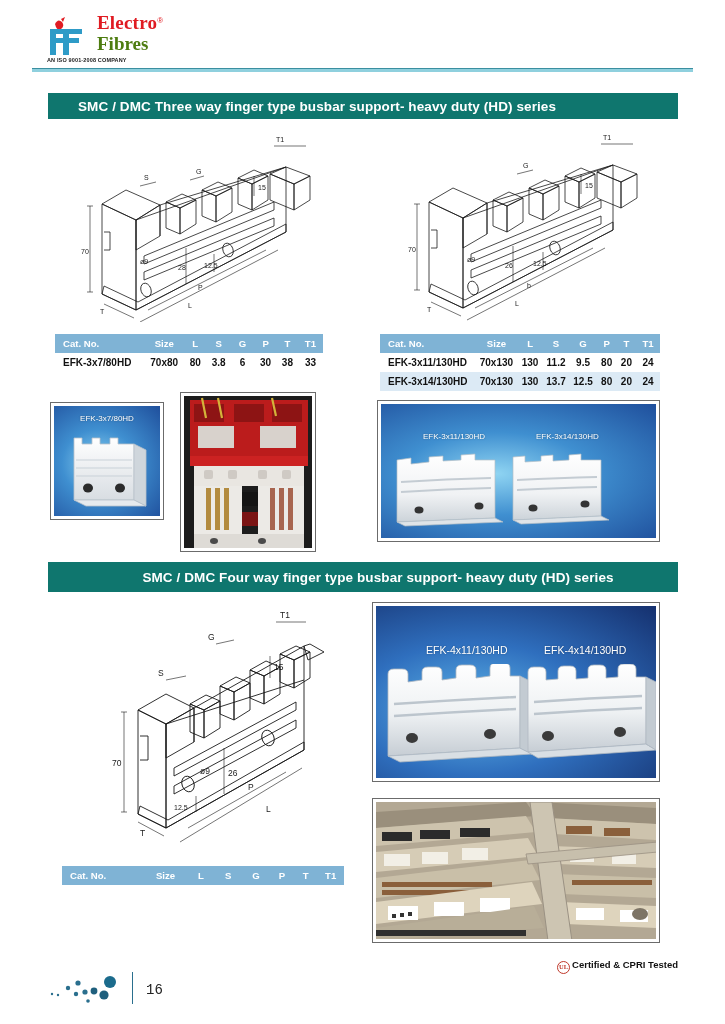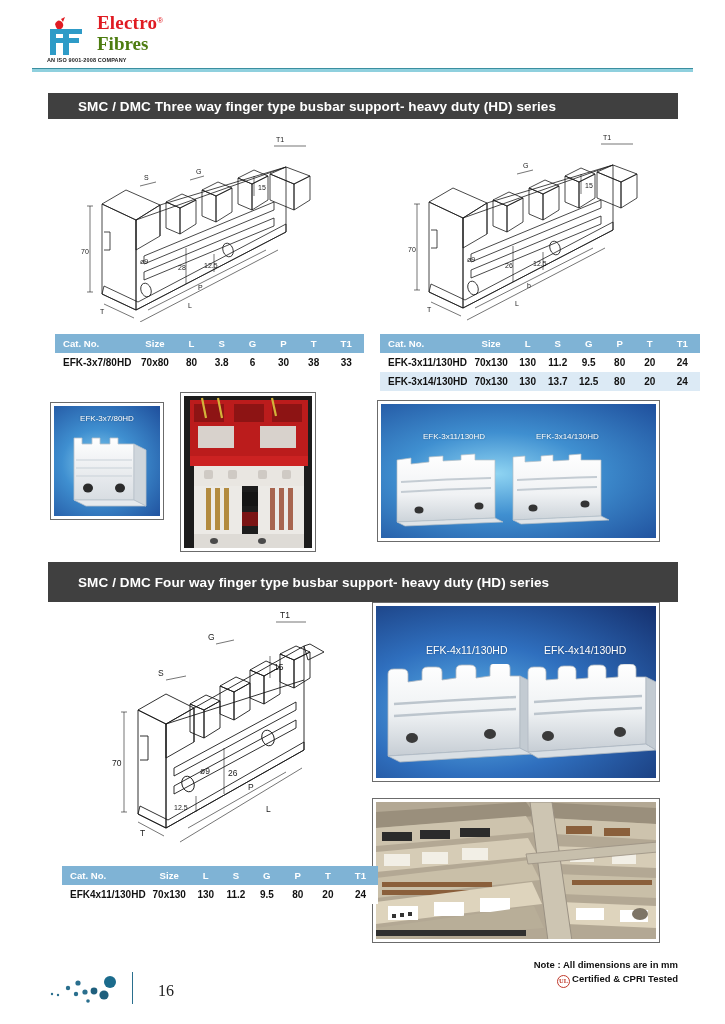--- a/index.html
+++ b/index.html
@@ -71,21 +71,21 @@
     position: absolute;
     left: 32px; top: 68px;
     width: 661px; height: 3px;
     background: #8FD0DE;
     border-top: 1px solid #3b8fa0;
   }
 
   
   .section-bar {
     position: absolute;
-    background: #404040;
+    background: #0f766e;
     display: flex;
     align-items: center;
     padding-left: 30px;
     box-sizing: border-box;
   }
   .section-bar .title {
     color: #ffffff;
     font-size: 13.5px;
     font-weight: bold;
     letter-spacing: .1px;
@@ -96,21 +96,21 @@
   .spec-table {
     position: absolute;
     border-collapse: collapse;
     font-size: 9.6px;
   }
   .spec-table th {
     background: #7FB3D5;
     color: #ffffff;
     font-weight: bold;
     font-size: 9.6px;
-    padding: 4px 12px;
+    padding: 4px 5px;
     text-align: center;
     white-space: nowrap;
   }
   .spec-table th.catno { text-align: left; padding-left: 8px; }
   .spec-table td {
     color: #111111;
     font-weight: bold;
     font-size: 10px;
     padding: 4px 2px;
     text-align: center;
@@ -171,24 +171,23 @@
     font-size: 6.5px;
     font-weight: bold;
     line-height: 9px;
     text-align: center;
     vertical-align: -1px;
     margin-right: 2px;
     font-family: "Liberation Serif", serif;
   }
   .page-number {
     position: absolute;
-    font-size: 16px;
+    font-size: 14px;
     color: #222222;
-    font-family: Liberation Serif, serif;
-    margin-left: 12px;
+    font-family: Liberation Mono, monospace;
   }
   .page-divider {
     position: absolute;
     width: 1px;
     background: #2a6f8e;
   }
 
   
   .drawing {
     position: absolute;
@@ -507,21 +506,21 @@
           <path d="M8 28 Q50 26 88 25" stroke="#c4ccd3" stroke-width="2" fill="none"></path>
           <path d="M8 38 Q50 36 88 35" stroke="#c4ccd3" stroke-width="2" fill="none"></path>
           <ellipse cx="24" cy="56" rx="4.5" ry="3.5" fill="#343434"></ellipse>
           <ellipse cx="76" cy="52" rx="4.5" ry="3.5" fill="#343434"></ellipse>
         </g>
       </svg>
     </div>
   </div>
 </div>
 
-<div class="section-bar" style="left:48px; top:562px; width:630px; height:40px;">
+<div class="section-bar" style="left:48px; top:562px; width:630px; height:30px;justify-content:center;">
   <span class="title">SMC / DMC Four way finger type busbar support- heavy duty (HD) series</span>
 </div>
 
 <div class="drawing" style="left:108px; top:608px; width:236px; height:236px;">
   <svg width="236" height="236" viewBox="0 0 236 236">
     <g fill="none" stroke="#1a1a1a" stroke-width="0.9">
 
       <path d="M30 102 L30 206 L58 220 L58 116 Z"></path>
       <path d="M30 102 L58 86 L86 100 L58 116 Z"></path>
       <path d="M58 116 L58 150 L86 134 L86 100 Z"></path>
@@ -680,35 +679,24 @@
       <th style="width:48px;">Size</th>
       <th style="width:28px;">L</th>
       <th style="width:28px;">S</th>
       <th style="width:28px;">G</th>
       <th style="width:22px;">P</th>
       <th style="width:20px;">T</th>
       <th style="width:22px;">T1</th>
     </tr>
   </thead>
   <tbody>
-    <tr class="plain">
-      <td class="catno">EFK4x11/130HD</td>
-      <td>70x130</td>
-      <td>130</td>
-      <td>11.2</td>
-      <td>9.5</td>
-      <td>80</td>
-      <td>20</td>
-      <td>24</td>
-    </tr>
   </tbody>
 </table>
 
 <div class="footer-note" style="left:420px; top:958px; width:258px;">
-  <div>Note : All dimensions are in mm</div>
   <div>
     <span class="ul-mark">UL</span><span>Certified &amp; CPRI Tested</span>
   </div>
 </div>
 
 <div style="position:absolute; left:48px; top:972px; width:82px; height:34px;">
   <svg width="82" height="34" viewBox="0 0 82 34">
     <circle cx="4" cy="22" r="1.2" fill="#2a6f8e"></circle>
     <circle cx="10" cy="23" r="1.2" fill="#2a6f8e"></circle>
     <circle cx="20" cy="16" r="2.2" fill="#2a6f8e"></circle>

